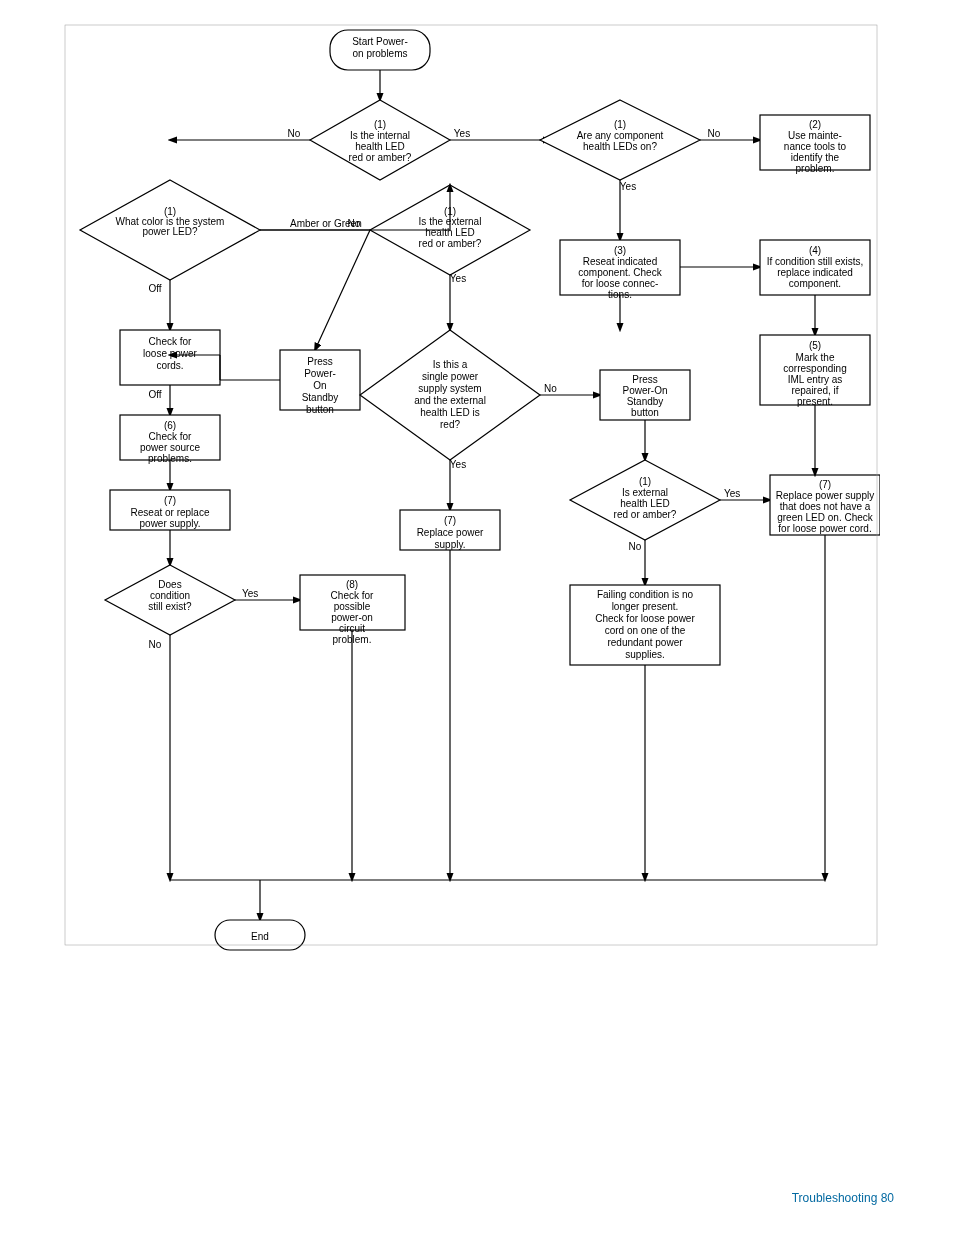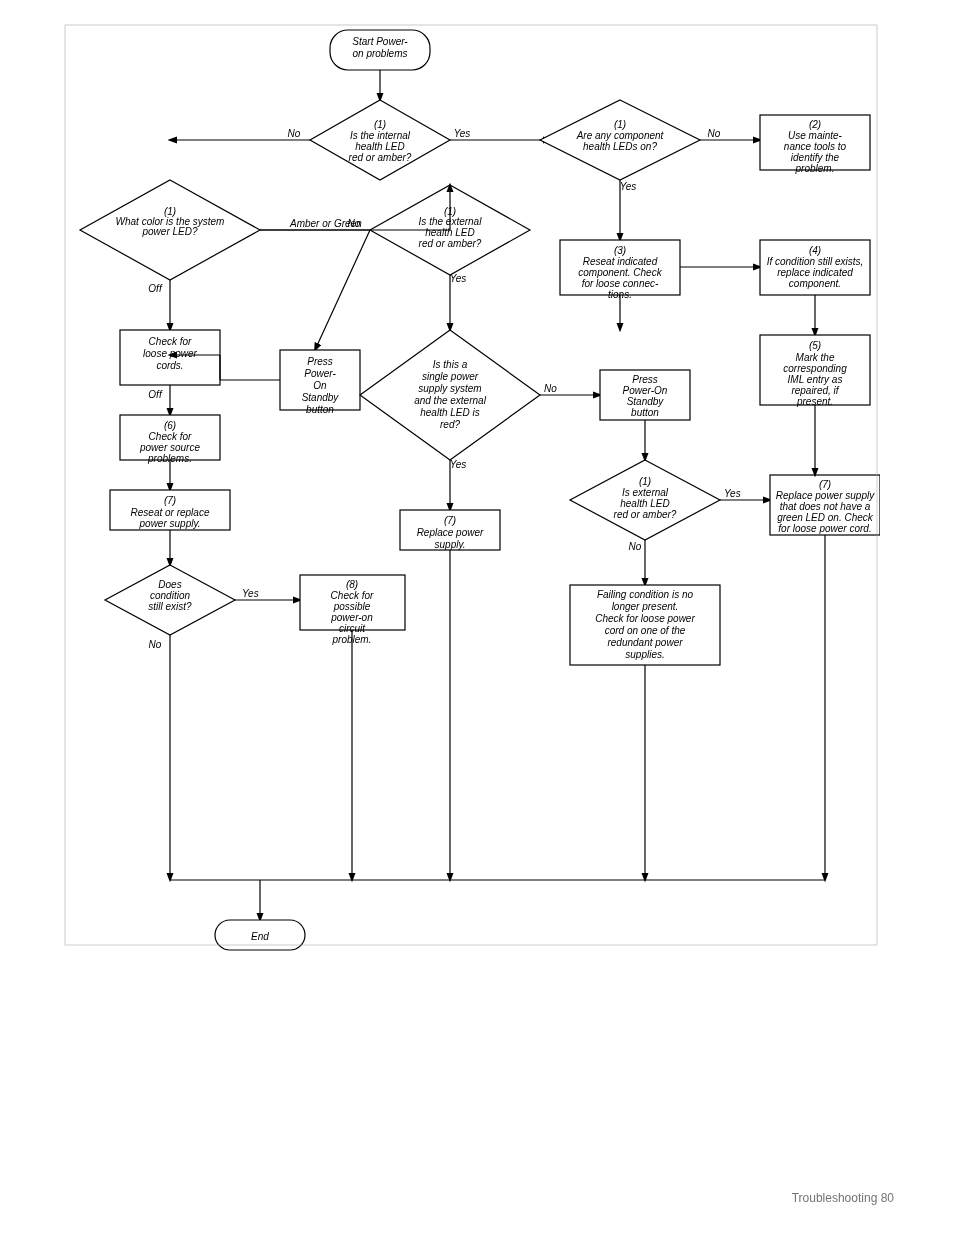--- a/index.html
+++ b/index.html
@@ -17,32 +17,31 @@
       height: 1235px;
       background: #fff;
       overflow: hidden;
     }
     .flowchart-area {
       position: absolute;
       top: 20px;
       left: 60px;
       width: 820px;
       height: 960px;
-      font-style: italic;
     }
     svg text {
       font-family: Arial, sans-serif;
       font-size: 10px;
     }
     .page-footer {
       position: absolute;
       bottom: 30px;
       right: 60px;
       font-size: 12px;
-      color: #737373;
+      color: #0369a1;
     }
   </style>
 </head>
 <body>
 
 <div class="page">
   <div class="flowchart-area">
     <svg width="820" height="960" viewBox="0 0 820 960" xmlns="http://www.w3.org/2000/svg">
       <defs>
         <marker id="arrow" markerWidth="8" markerHeight="8" refX="6" refY="3" orient="auto">

